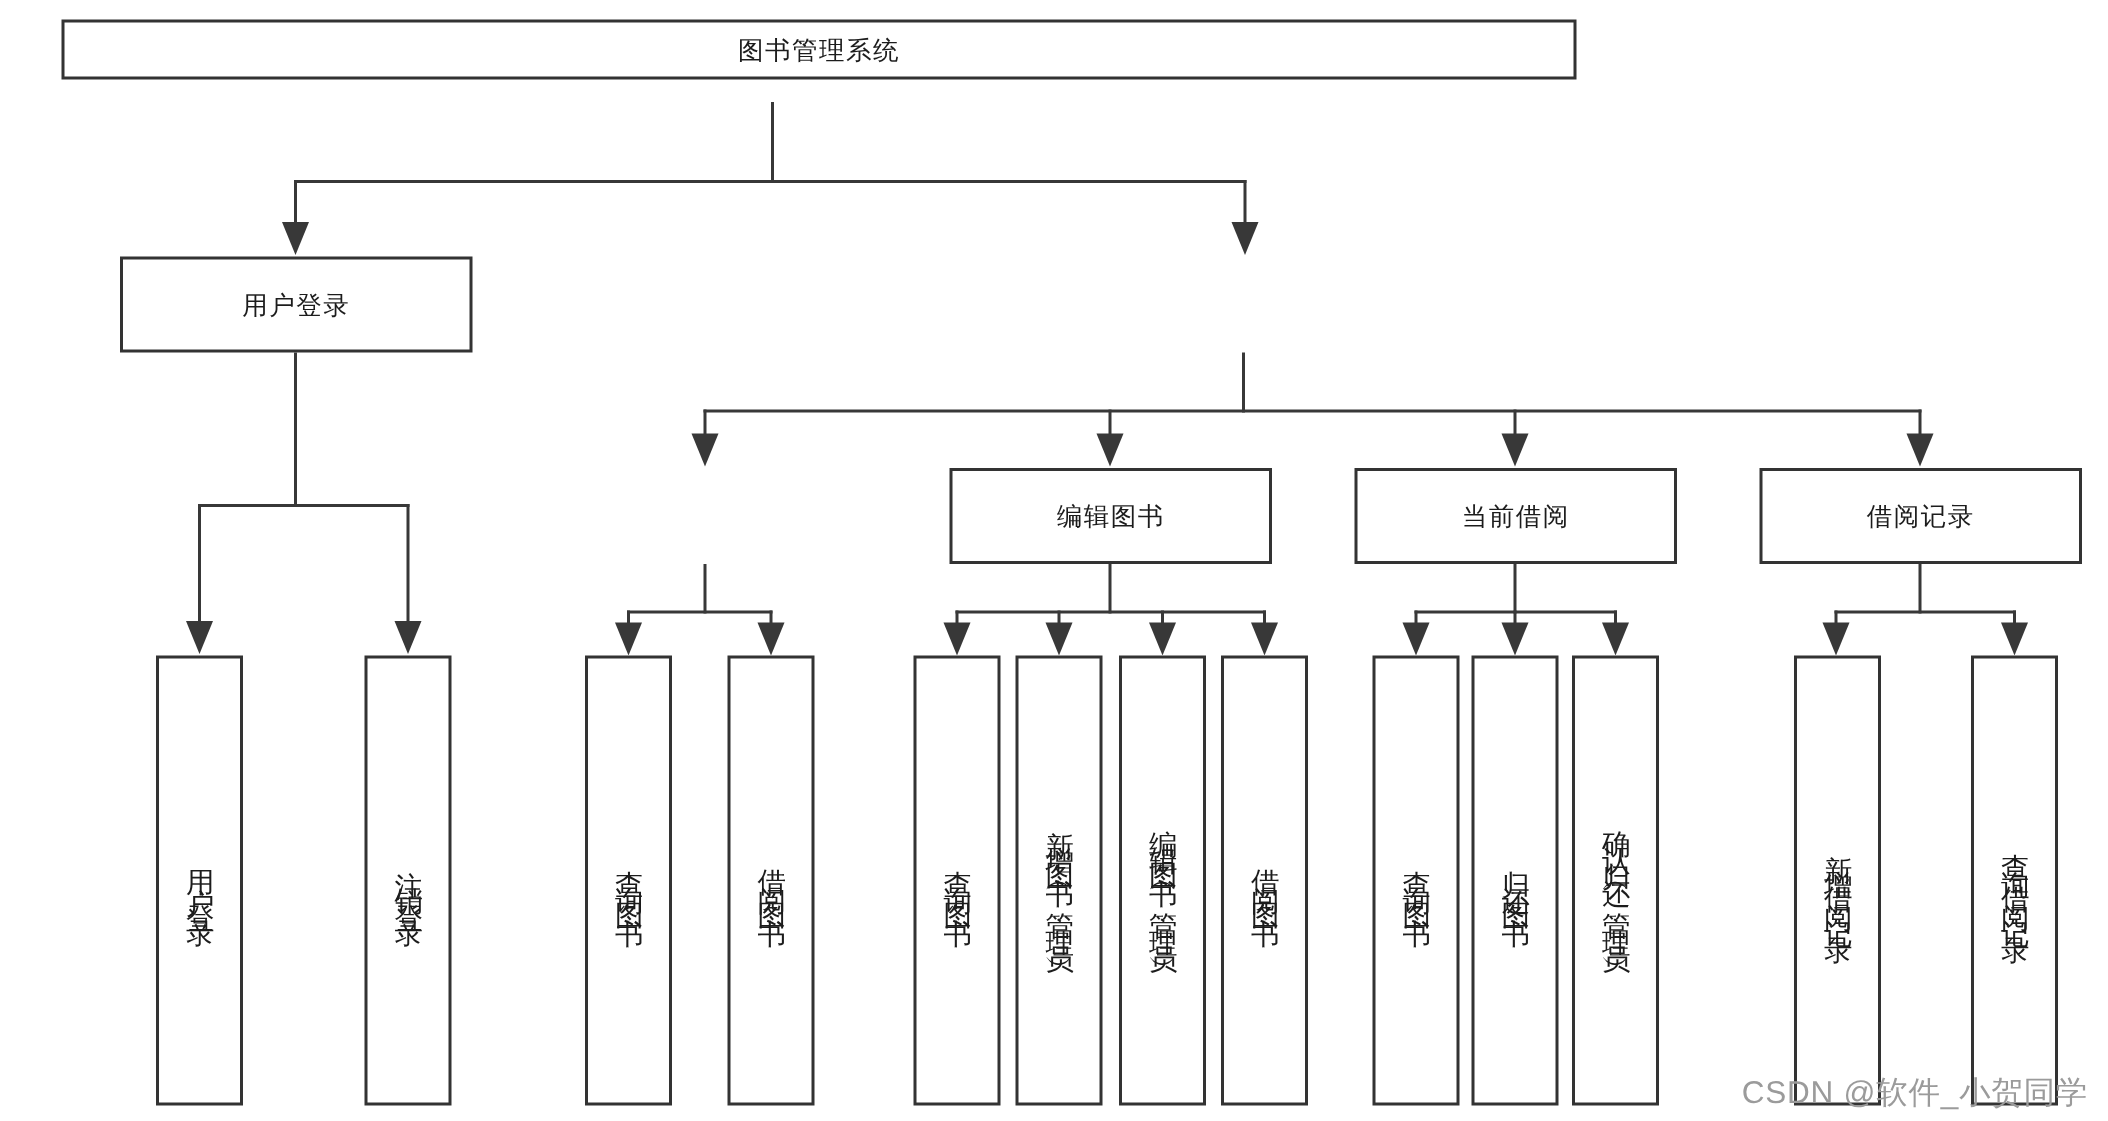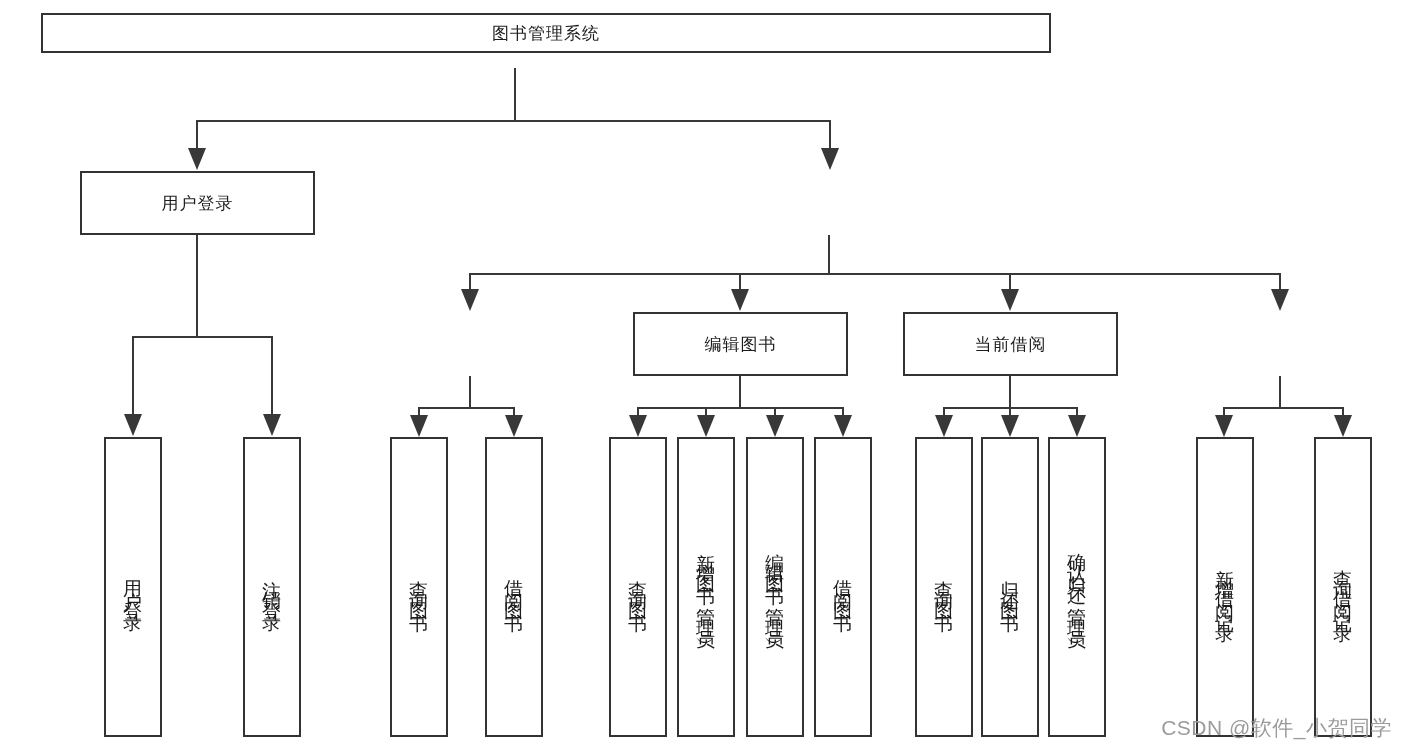--- a/index.html
+++ b/index.html
@@ -90,20 +90,23 @@
   <div class="ahead" style="left:1001px;top:289px;"></div>
   <div class="vline" style="left:1279px;top:273px;height:18px;"></div>
   <div class="ahead" style="left:1271px;top:289px;"></div>
 
   <div class="node" style="left:633px;top:312px;width:215px;height:64px;">
     <span>编辑图书</span>
   </div>
   <div class="node" style="left:903px;top:312px;width:215px;height:64px;">
     <span>当前借阅</span>
   </div>
+  <div class="node" style="left:1173px;top:312px;width:215px;height:64px;">
+    <span>借阅记录</span>
+  </div>
 
   <div class="vline" style="left:469px;top:376px;height:33px;"></div>
   <div class="hline" style="left:418px;top:407px;width:97px;"></div>
   <div class="vline" style="left:418px;top:407px;height:10px;"></div>
   <div class="ahead" style="left:410px;top:415px;"></div>
   <div class="vline" style="left:513px;top:407px;height:10px;"></div>
   <div class="ahead" style="left:505px;top:415px;"></div>
 
   <div class="vline" style="left:739px;top:376px;height:33px;"></div>
   <div class="hline" style="left:637px;top:407px;width:207px;"></div>

